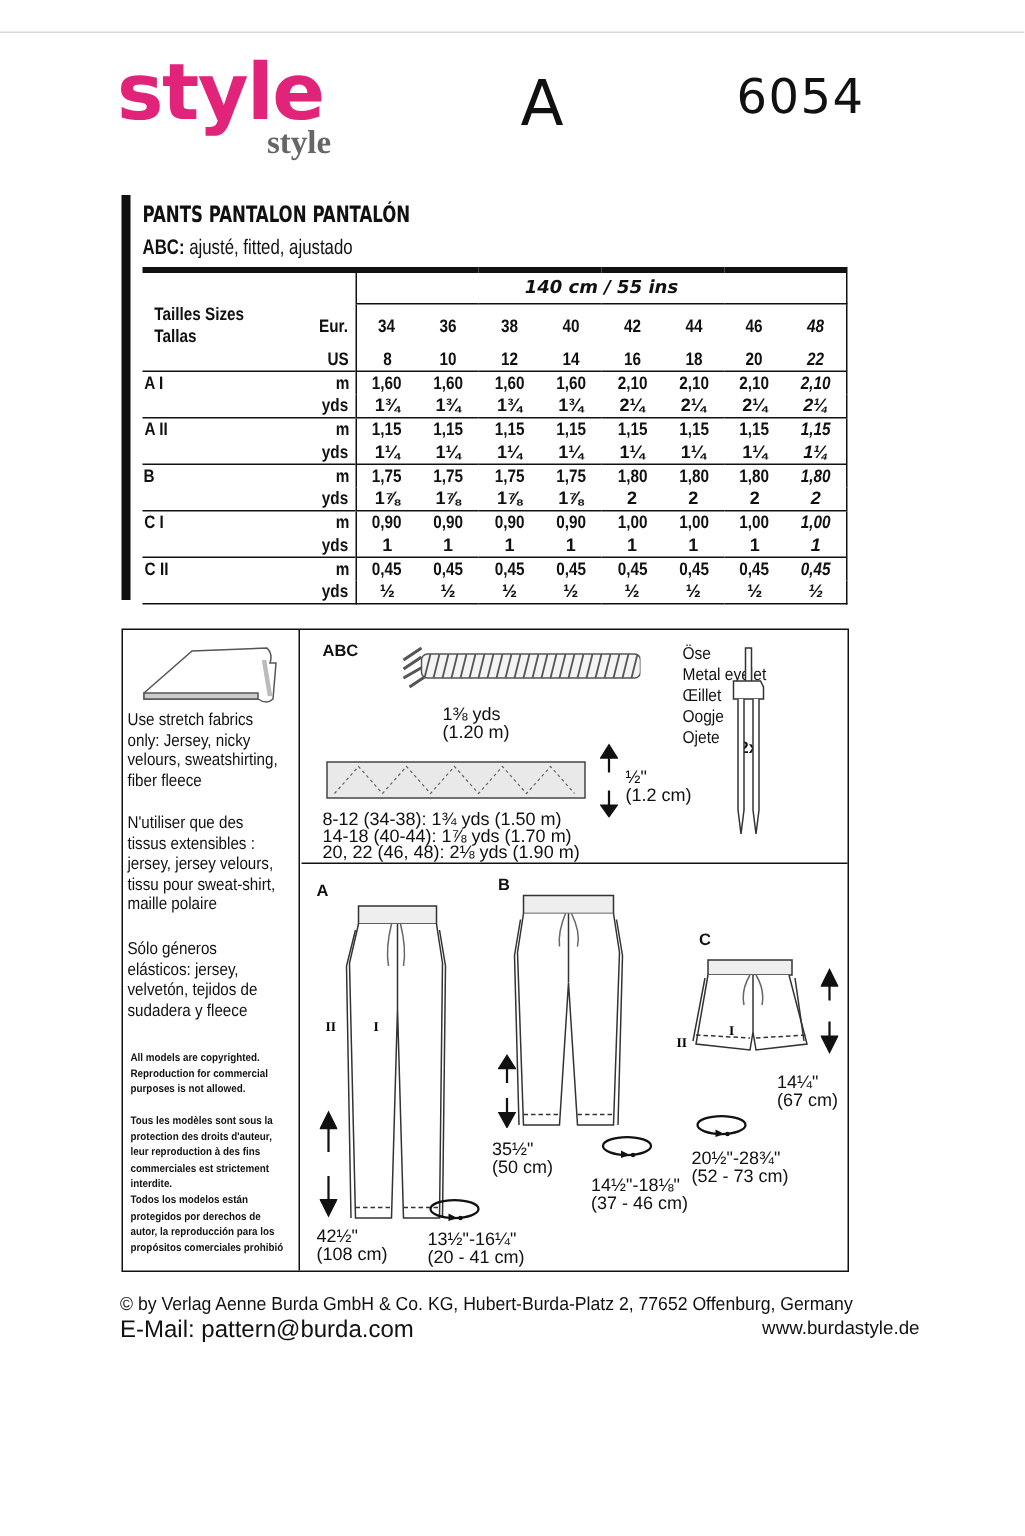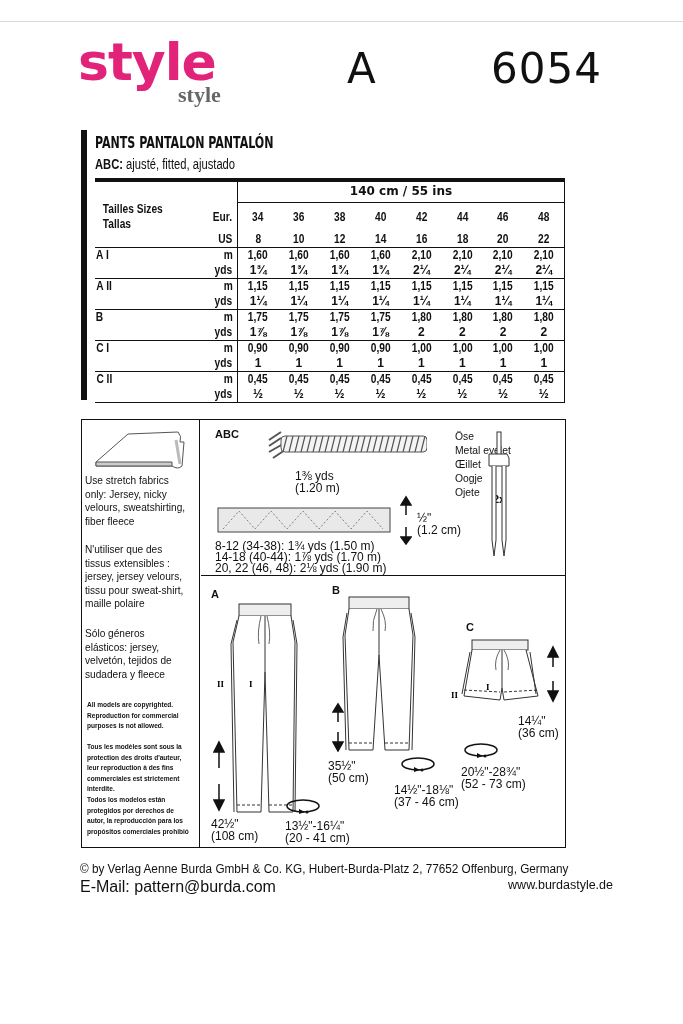--- a/index.html
+++ b/index.html
@@ -4,37 +4,37 @@
 <style>
   * { box-sizing: border-box; margin: 0; padding: 0; }
   html, body { width: 683px; height: 1024px; background: #ffffff; overflow: hidden; }
   body { position: relative; font-family: "Liberation Sans", sans-serif; color: #111; }
   .topline { position: absolute; left: 0; top: 21px; width: 683px; height: 1px; background: #d8d8d8; }
 
   .logo { position: absolute; left: 78px; top: 44px; width: 180px; height: 70px; }
   .logo-burda { position: absolute; left: 0; top: -8px; font-family: "DejaVu Sans", sans-serif; font-weight: bold; font-size: 52px; color: #e2237a; letter-spacing: -1px; line-height: 1; }
   .logo-style { position: absolute; left: 100px; top: 40px; font-family: "Liberation Serif", serif; font-weight: bold; font-size: 22px; color: #666; line-height: 1; }
   .view-letter { position: absolute; left: 347px; top: 48px; font-family: "DejaVu Sans", sans-serif; font-size: 42px; line-height: 1; }
-  .pattern-number { position: absolute; left: 491px; top: 48px; font-family: "DejaVu Sans", sans-serif; font-size: 42px; line-height: 1; letter-spacing: 1px; }
+  .pattern-number { position: absolute; left: 491px; top: 48px; font-family: "DejaVu Sans", sans-serif; font-size: 32px; line-height: 1; letter-spacing: 1px; }
 
   .leftbar { position: absolute; left: 81px; top: 130px; width: 6px; height: 270px; background: #111; }
   .title { position: absolute; left: 95px; top: 134px; font-family: "DejaVu Sans Condensed","DejaVu Sans", sans-serif; font-weight: bold; font-size: 15px; transform: scaleX(0.82); transform-origin: left; white-space: nowrap; }
   .subtitle { position: absolute; left: 95px; top: 156px; font-size: 14px; transform: scaleX(0.8); transform-origin: left; white-space: nowrap; }
   .subtitle b { font-weight: bold; }
 
   table.yardage { position: absolute; left: 95px; top: 178px; width: 470px; border-collapse: collapse; font-size: 12px; font-weight: bold; }
   table.yardage td { padding: 0; height: 15px; line-height: 15px; text-align: center; }
   table.yardage tr.head1 td { height: 22px; border-top: 4px solid #111; }
   table.yardage td.lbl { text-align: left; width: 105px; padding-left: 0; }
   table.yardage td.unit { text-align: right; width: 38px; padding-right: 3px; border-right: 1.5px solid #111; }
   table.yardage td.c { width: 41px; }
   table.yardage tr.grp-top td { border-top: 1.5px solid #111; }
   table.yardage tr.last td { border-bottom: 1.5px solid #111; }
   table.yardage td.fabric-width { font-family: "DejaVu Sans", sans-serif; font-size: 12px; border-bottom: 1.5px solid #111; }
-  table.yardage td.r-edge { border-right: 1.5px solid #111; }
+  table.yardage td.r-edge { border-right: 1.5px solid #111; font-style: italic; }
   .cond { display: inline-block; transform: scaleX(0.85); }
 
   .notions-box { position: absolute; left: 81px; top: 419px; width: 485px; height: 429px; border: 1.5px solid #111; }
   .left-col { position: absolute; left: 0; top: 0; width: 118px; height: 100%; border-right: 1.5px solid #111; }
   .fabric-icon { position: absolute; left: 8px; top: 8px; width: 100px; height: 42px; }
   .txt { position: absolute; left: 3px; width: 116px; font-size: 11.5px; line-height: 13.5px; transform: scaleX(0.88); transform-origin: left; }
   .small { position: absolute; left: 5px; width: 118px; font-size: 7.3px; line-height: 10.5px; font-weight: bold; transform: scaleX(0.9); transform-origin: left; }
 
   .right-area { position: absolute; left: 119px; top: 0; width: 364px; height: 100%; }
   .abc-label { position: absolute; left: 14px; top: 8px; font-weight: bold; font-size: 11px; }
@@ -333,21 +333,21 @@
       <path d="M52 12 L52 50" stroke="#333"></path>
       <path d="M50 12 Q44 22 46 32 M54 12 Q60 22 58 32" fill="none" stroke="#666"></path>
       <path d="M14 52 L50 54 M54 54 L88 52" stroke="#333" stroke-dasharray="3,2"></path>
       <text x="1" y="60" font-family="Liberation Serif, serif" font-size="9" font-weight="bold">II</text>
       <text x="36" y="52" font-family="Liberation Serif, serif" font-size="9" font-weight="bold">I</text>
     </svg>
     <svg style="position:absolute;left:346px;top:225px;width:12px;height:58px;margin-left:-0px" viewBox="0 0 12 58">
       <path d="M6 2 L11 12 L1 12 Z M6 12 L6 22 M6 36 L6 46 M1 46 L11 46 L6 56 Z" fill="#111" stroke="#111" stroke-width="1.5"></path>
     </svg>
     <div class="bold-meas" style="left:317px;top:295px">14¼"</div>
-    <div class="bold-meas" style="left:317px;top:307px">(36 cm)</div>
+    <div class="bold-meas" style="left:317px;top:307px">(67 cm)</div>
     <svg style="position:absolute;left:262px;top:322px;width:36px;height:16px" viewBox="0 0 36 16">
       <ellipse cx="18" cy="8" rx="16" ry="6" fill="none" stroke="#111" stroke-width="1.5"></ellipse>
       <path d="M14 11 L20 14 L14 16 Z" fill="#111"></path>
         <circle cx="22" cy="14" r="1.5" fill="#111"></circle>
     </svg>
     <div class="bold-meas" style="left:260px;top:346px">20½"-28¾"</div>
     <div class="bold-meas" style="left:260px;top:358px">(52 - 73 cm)</div>
   </div>
 </div>
 

